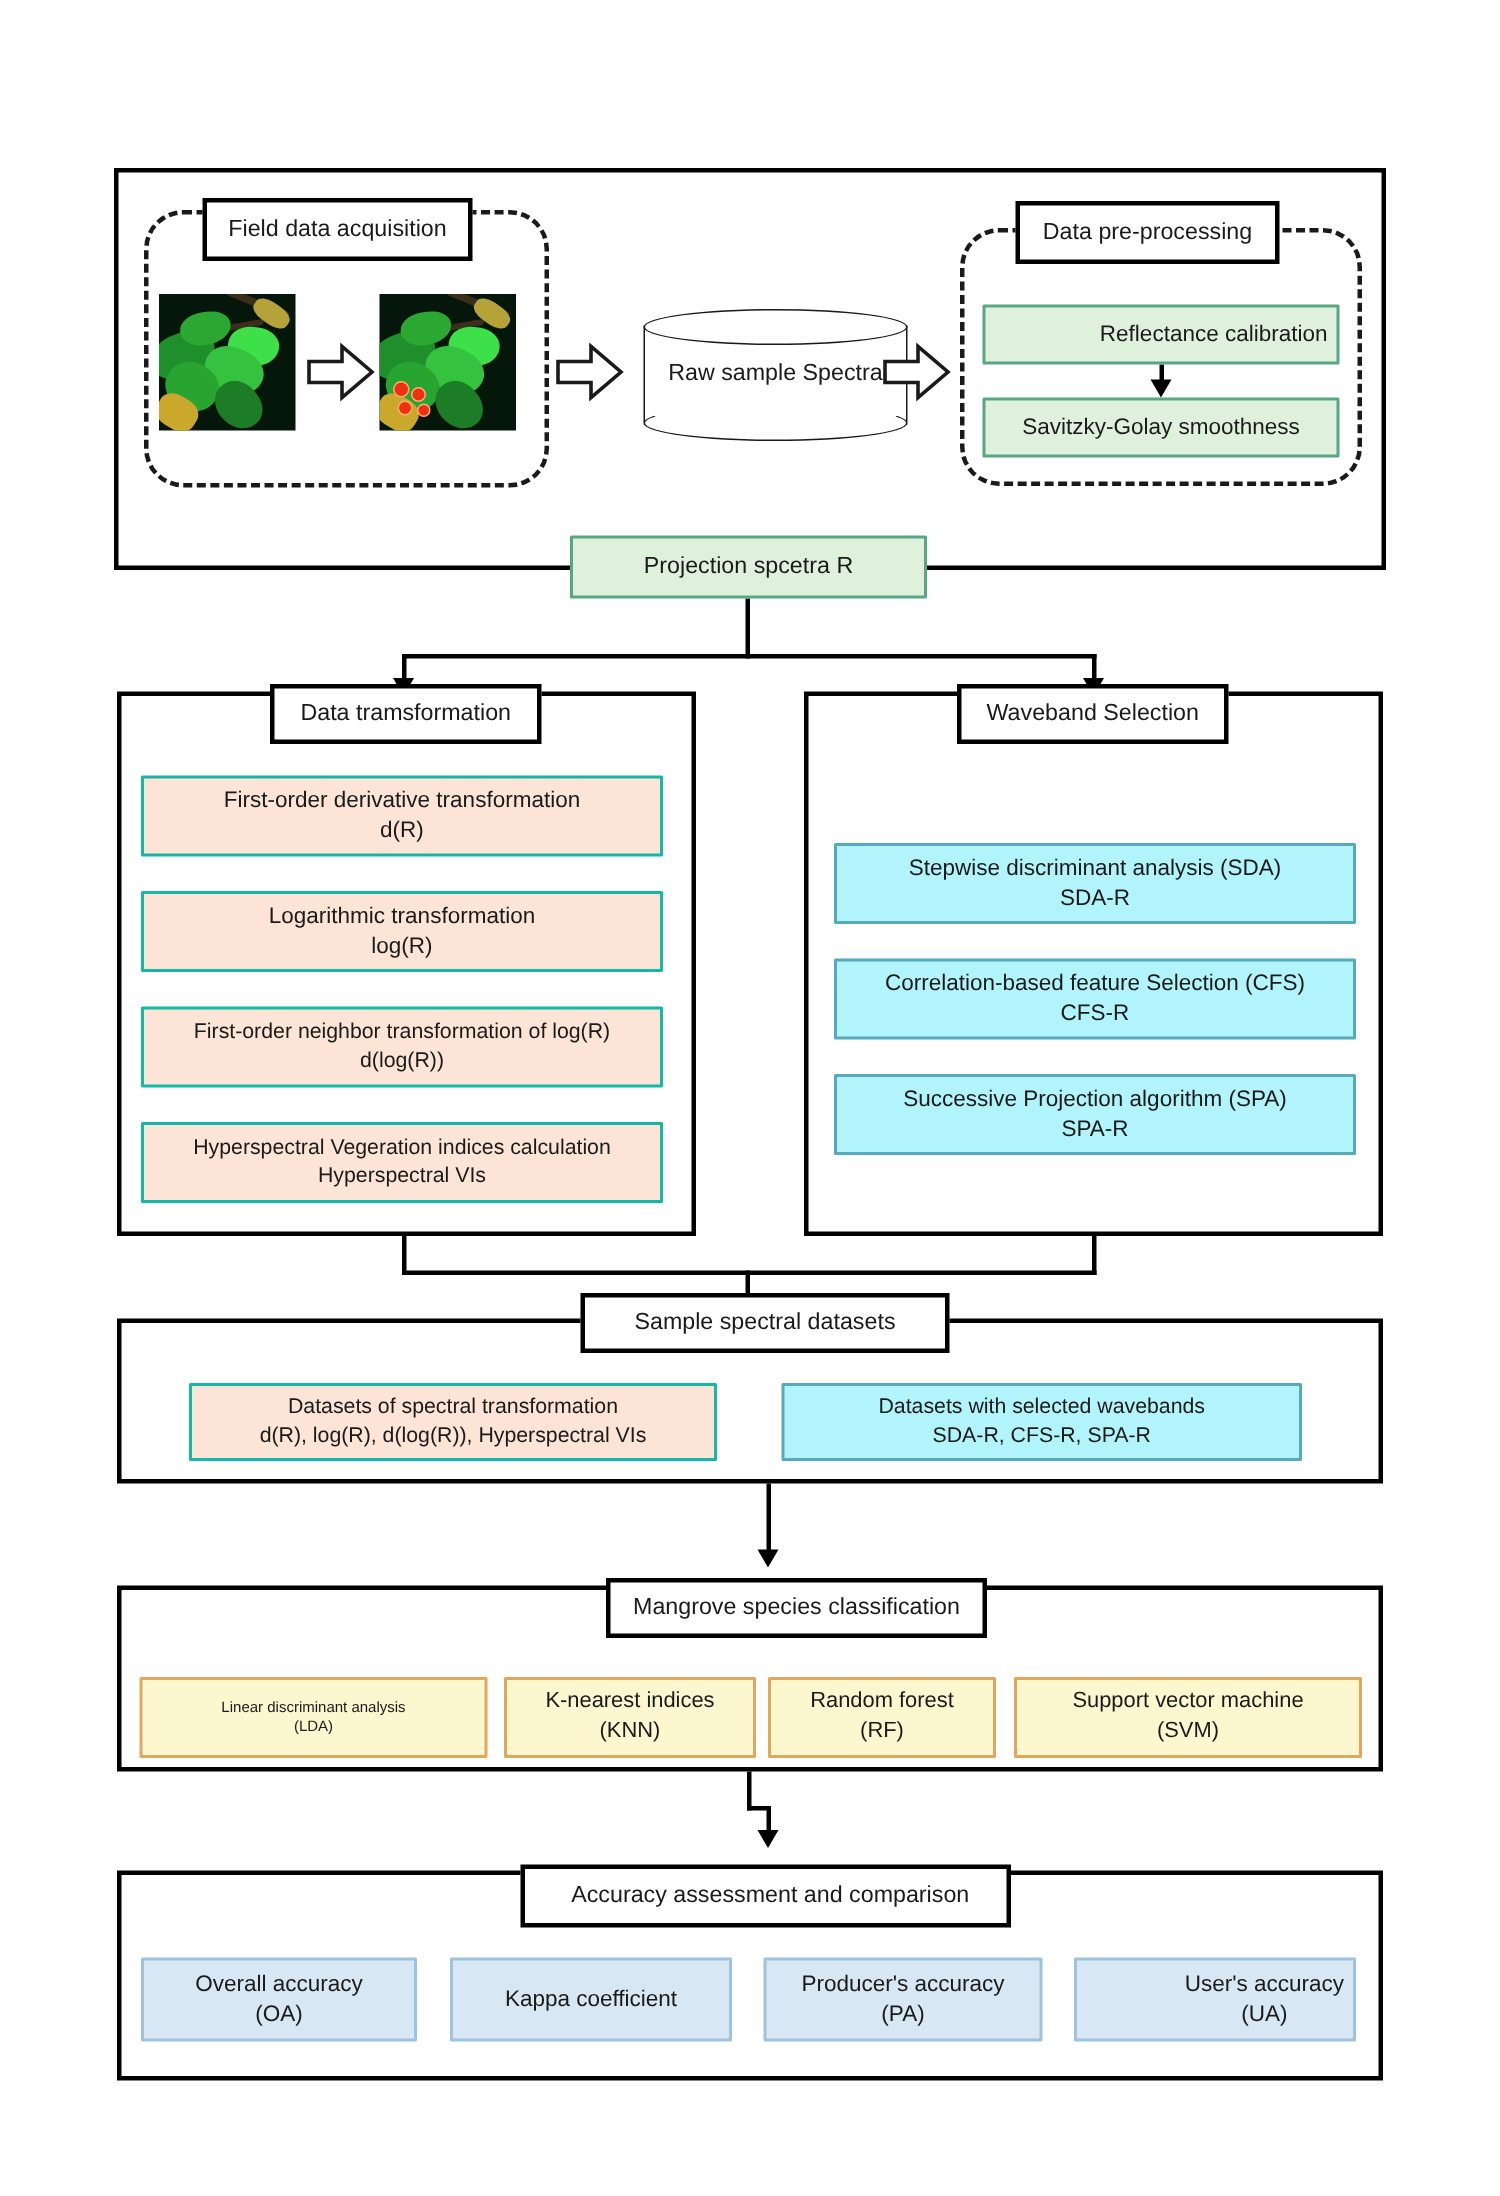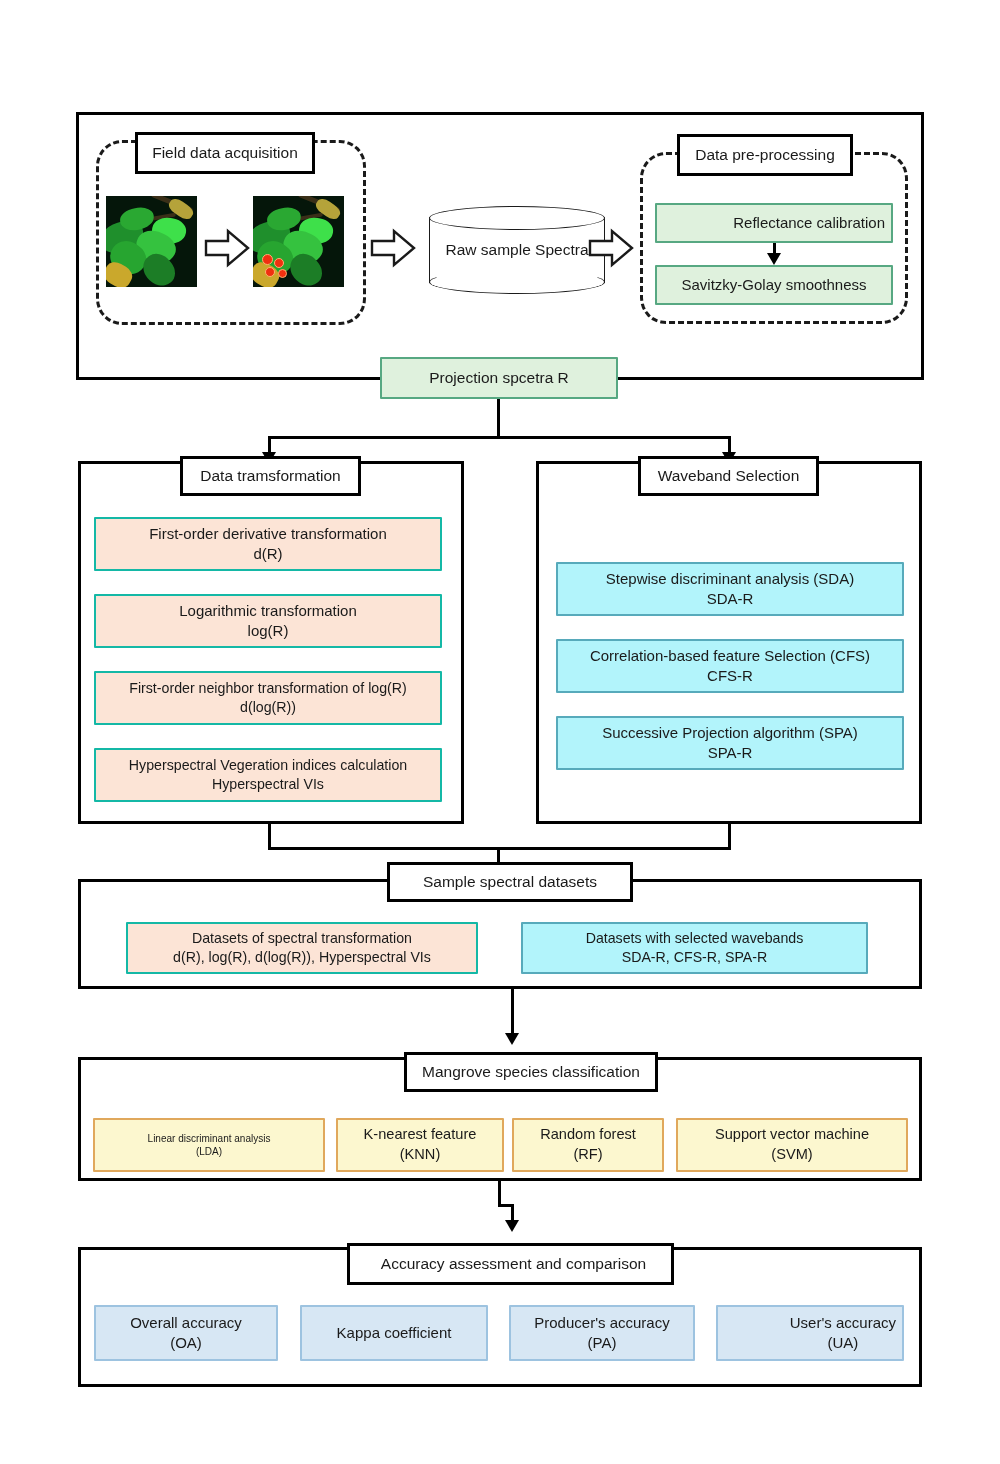--- a/index.html
+++ b/index.html
@@ -296,21 +296,21 @@
 </div>
 
 <div class="cbox yellow" style="left:93px; top:1118px; width:232px; height:54px; font-size:10px;">
   <div>
     <span>Linear discriminant analysis</span>
     <span>(LDA)</span>
   </div>
 </div>
 <div class="cbox yellow" style="left:336px; top:1118px; width:168px; height:54px; font-size:14.6px;">
   <div>
-    <span>K-nearest feature</span>
+    <span>K-nearest indices</span>
     <span>(KNN)</span>
   </div>
 </div>
 <div class="cbox yellow" style="left:512px; top:1118px; width:152px; height:54px; font-size:14.6px;">
   <div>
     <span>Random forest</span>
     <span>(RF)</span>
   </div>
 </div>
 <div class="cbox yellow" style="left:676px; top:1118px; width:232px; height:54px; font-size:14.6px;">

